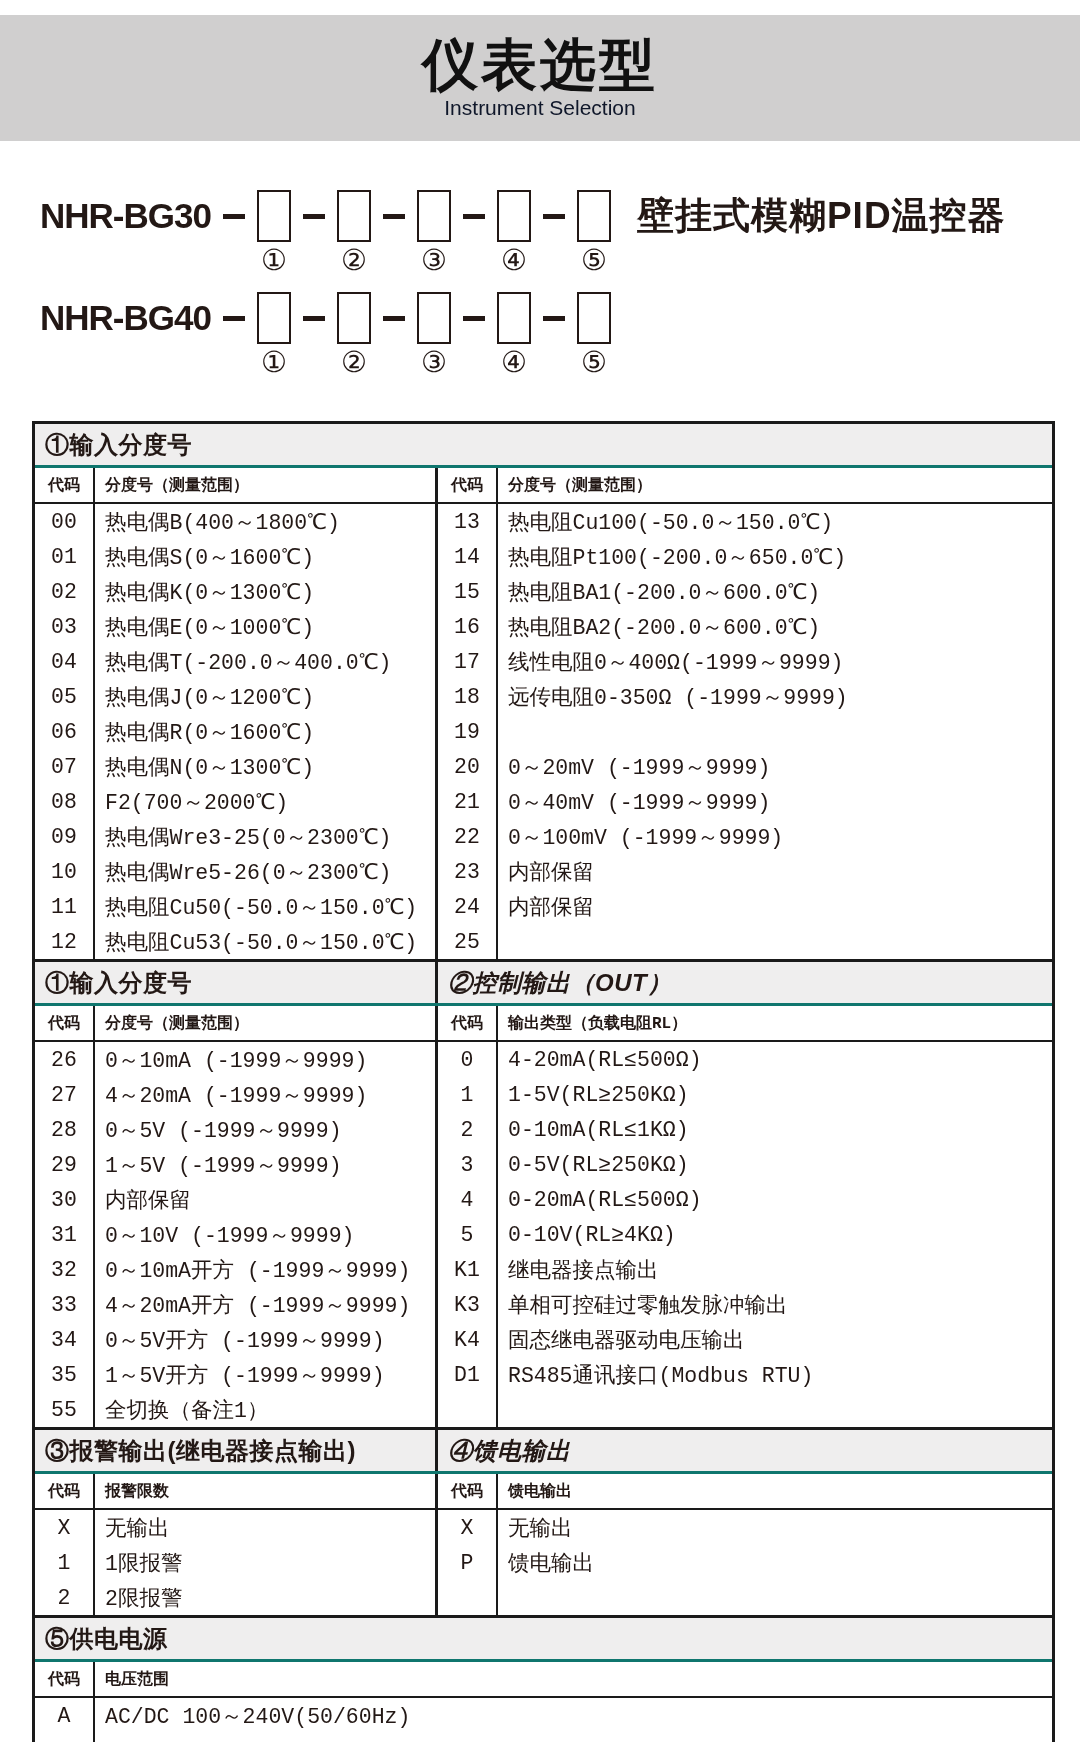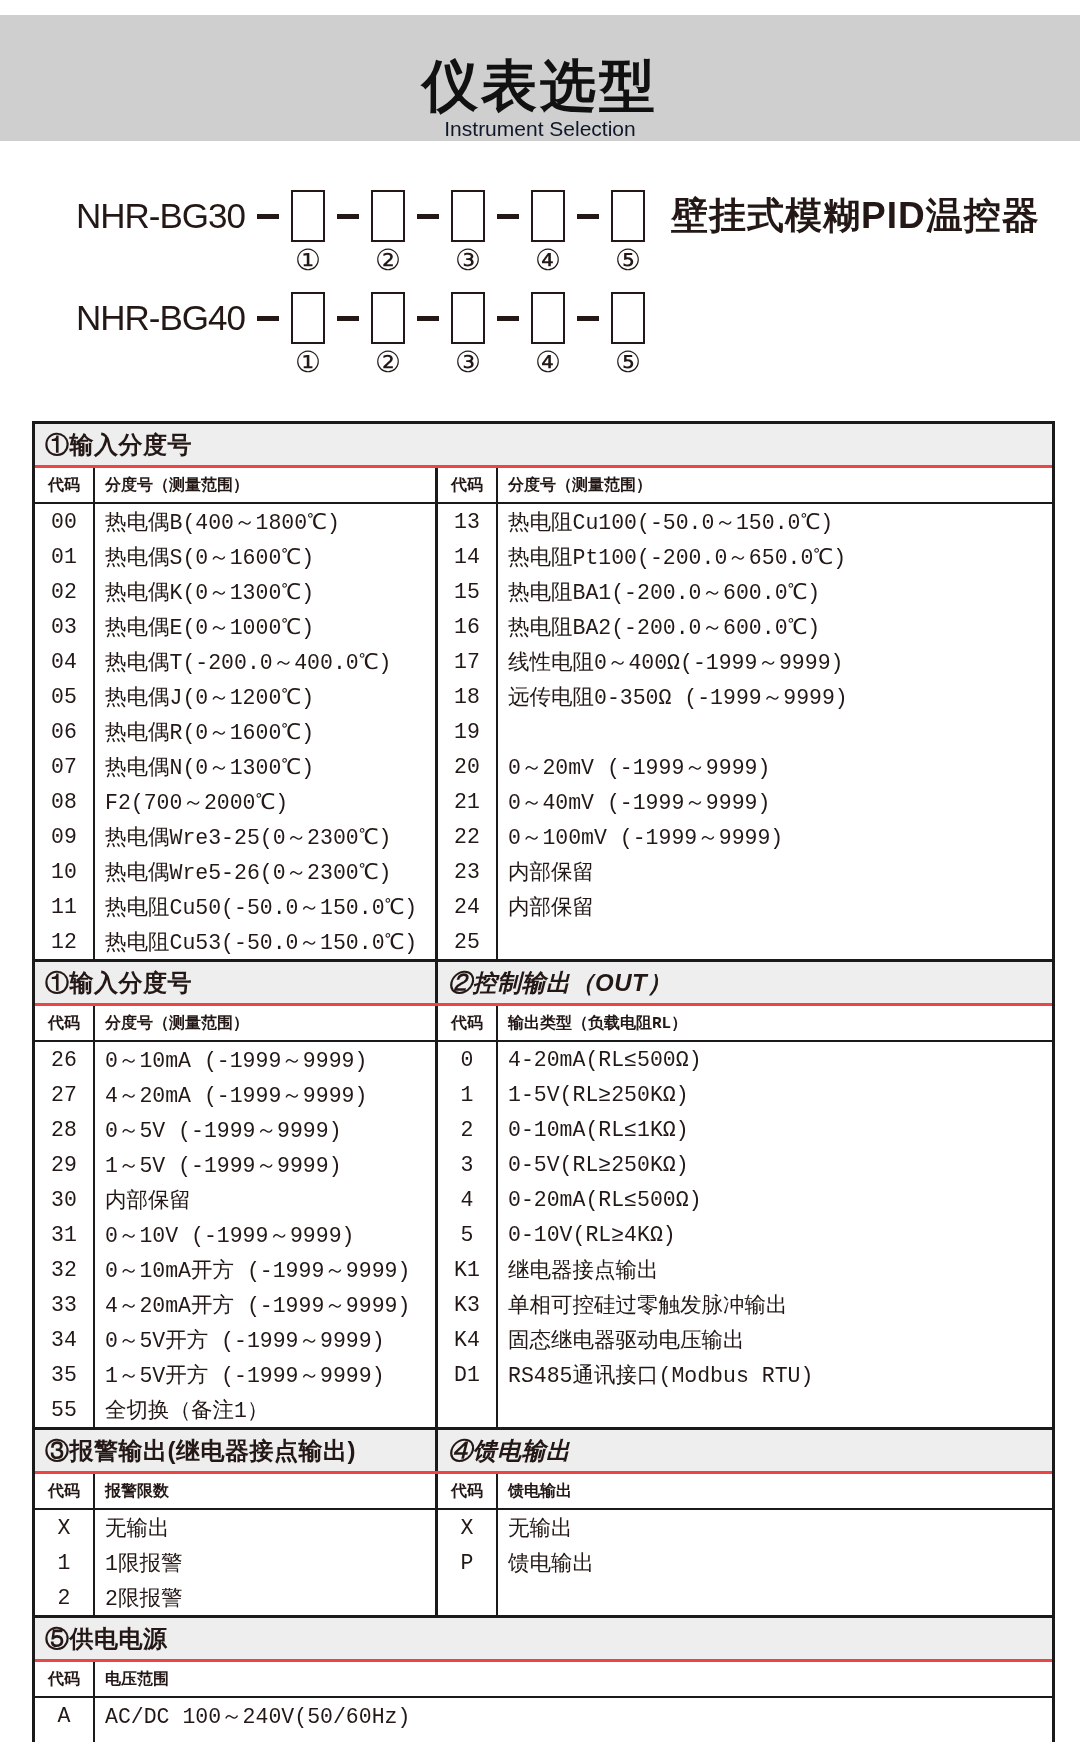--- a/index.html
+++ b/index.html
@@ -5,36 +5,35 @@
   html,body{margin:0;padding:0;}
   body{
     width:1080px;height:1742px;background:#ffffff;color:#231815;
     font-family:"Liberation Sans", sans-serif;
     -webkit-font-smoothing:antialiased;overflow:hidden;
   }
   
   .top-white{height:15px;background:#ffffff;}
   .title-band{
     height:126px;background:#d0cfcf;
-    display:flex;flex-direction:column;align-items:center;justify-content:flex-end;
+    display:flex;flex-direction:column;align-items:center;justify-content:center;
   }
   .page-title{
     font-size:56px;font-weight:bold;letter-spacing:3px;color:#111;line-height:1.05;
   }
   .page-subtitle{
     font-size:21px;color:#0f172a;margin-top:1px;
   }
   
   .models{margin:46px 0 0 40px;}
   .model-block{margin-bottom:14px;}
   .model-line{display:flex;align-items:center;height:58px;}
   .model-code{
-    font-size:35px;font-weight:400;letter-spacing:-1px;white-space:nowrap;
+    font-size:35px;font-weight:700;letter-spacing:-1px;white-space:nowrap;
     font-family:"Liberation Sans", sans-serif;
-    margin-left:36px;
   }
   .mdash{width:22px;height:5px;background:#231815;margin:0 12px;flex:none;}
   .slot{position:relative;flex:none;width:34px;height:52px;}
   .box{
     display:block;width:34px;height:52px;box-sizing:border-box;
     border:2.5px solid #231815;background:#fff;
   }
   .circle{
     position:absolute;left:50%;top:100%;transform:translateX(-50%);
     font-size:29px;line-height:1;margin-top:4px;color:#231815;white-space:nowrap;
@@ -44,21 +43,21 @@
   }
   .circ-space{height:30px;}
   
   .seltable{
     margin:44px 0 0 32px;width:1023px;box-sizing:border-box;
     border:3.5px solid #1a1a1a;background:#fff;
   }
   .tsection{border-bottom:3.5px solid #1a1a1a;}
   .tsection:last-child{border-bottom:none;}
   .sec-headers{
-    display:flex;background:#efeeee;border-bottom:3px solid #ef4444;
+    display:flex;background:#efeeee;border-bottom:3px solid #0f766e;
   }
   .sec-title{
     box-sizing:border-box;padding:5px 10px 4px 10px;
     font-size:24px;font-weight:bold;letter-spacing:0.5px;white-space:nowrap;
   }
   .sec-title.left{width:403px;border-right:3px solid #1a1a1a;flex:none;}
   .sec-title.right{flex:1;font-style:italic;}
   .sec-title.full{flex:1;}
   .sec-body{display:flex;align-items:stretch;}
   .half{position:relative;box-sizing:border-box;}

